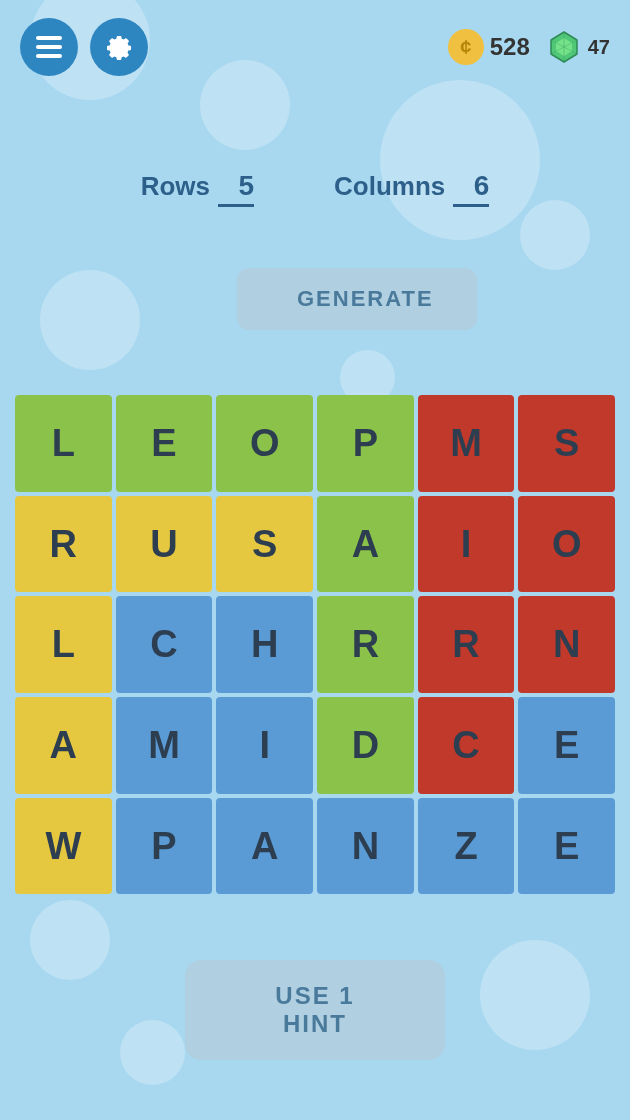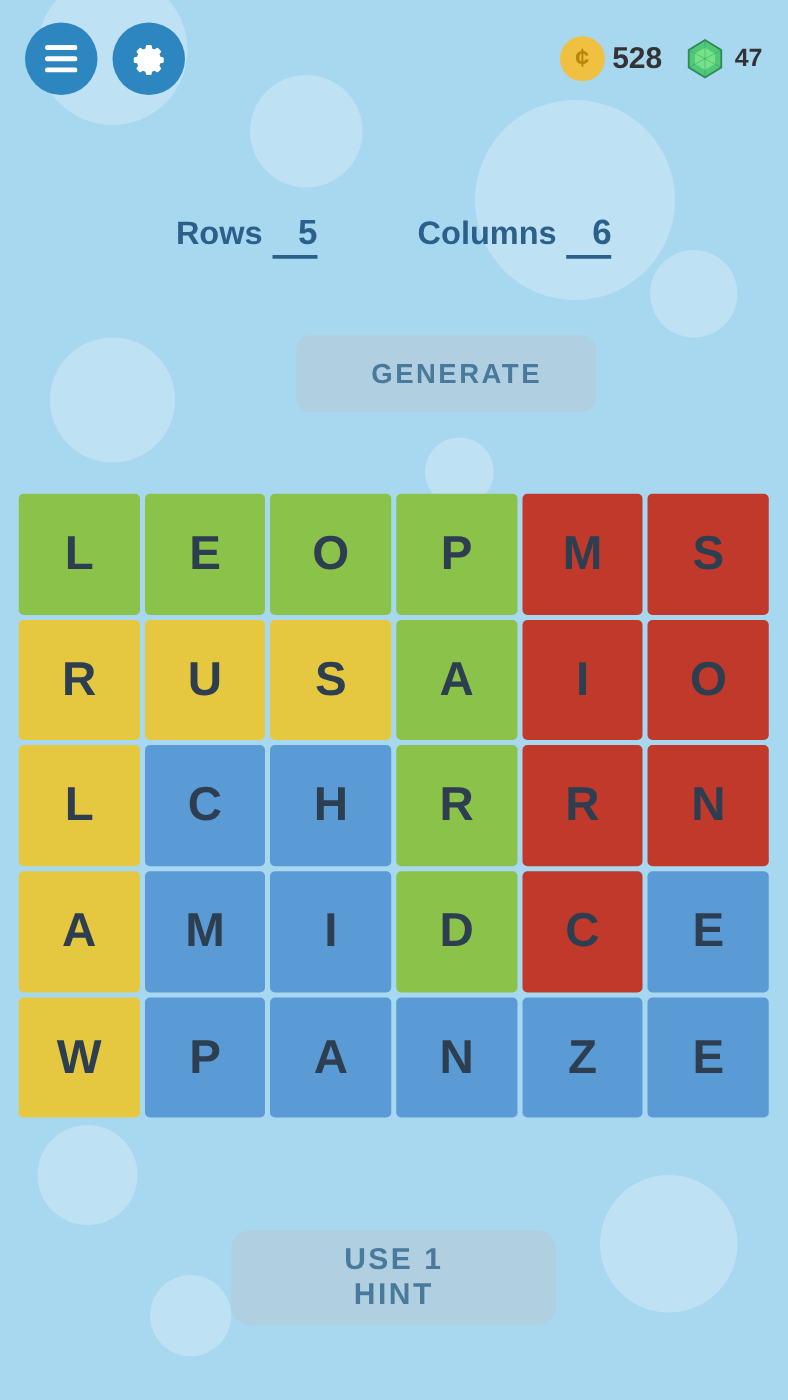--- a/index.html
+++ b/index.html
@@ -189,21 +189,21 @@
 
     
     .hint-btn {
       position: absolute;
       bottom: 60px;
       left: 50%;
       transform: translateX(-50%);
       background: #b0cfe0;
       border: none;
       border-radius: 16px;
-      padding: 10px 60px;
+      padding: 22px 60px;
       font-size: 24px;
       font-weight: bold;
       letter-spacing: 2px;
       color: #4a7a9b;
       cursor: pointer;
       width: 260px;
       text-align: center;
     }
 
     

